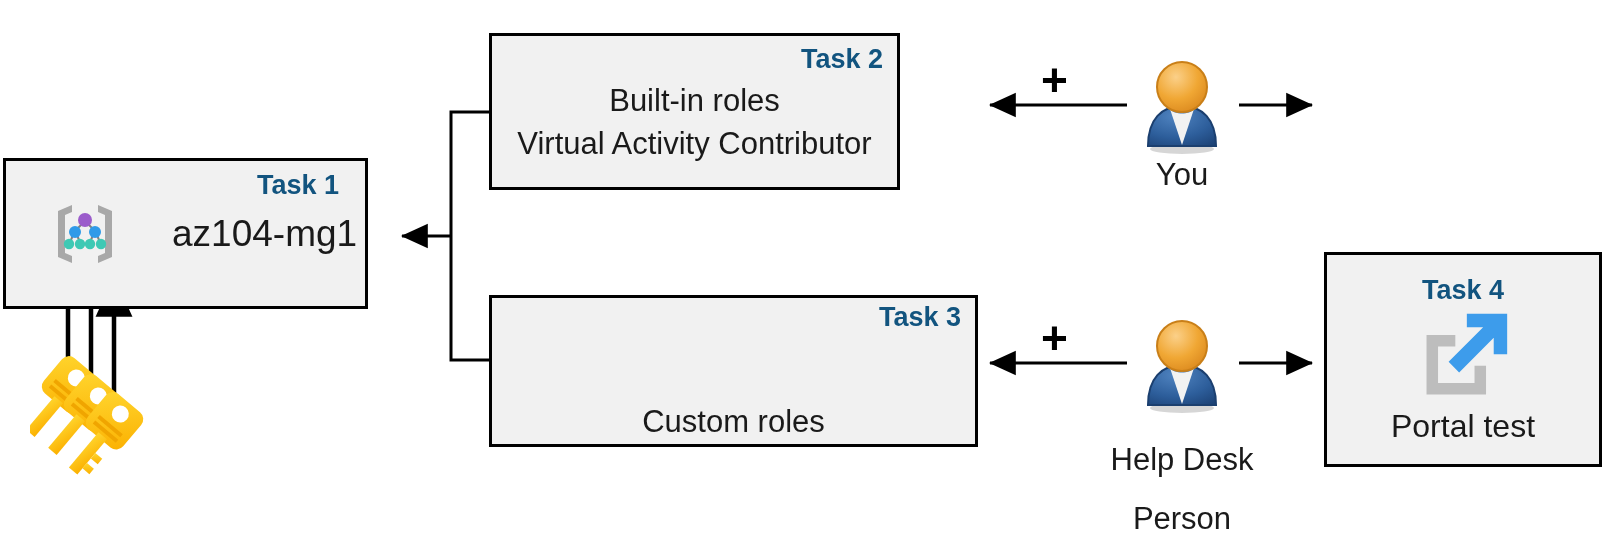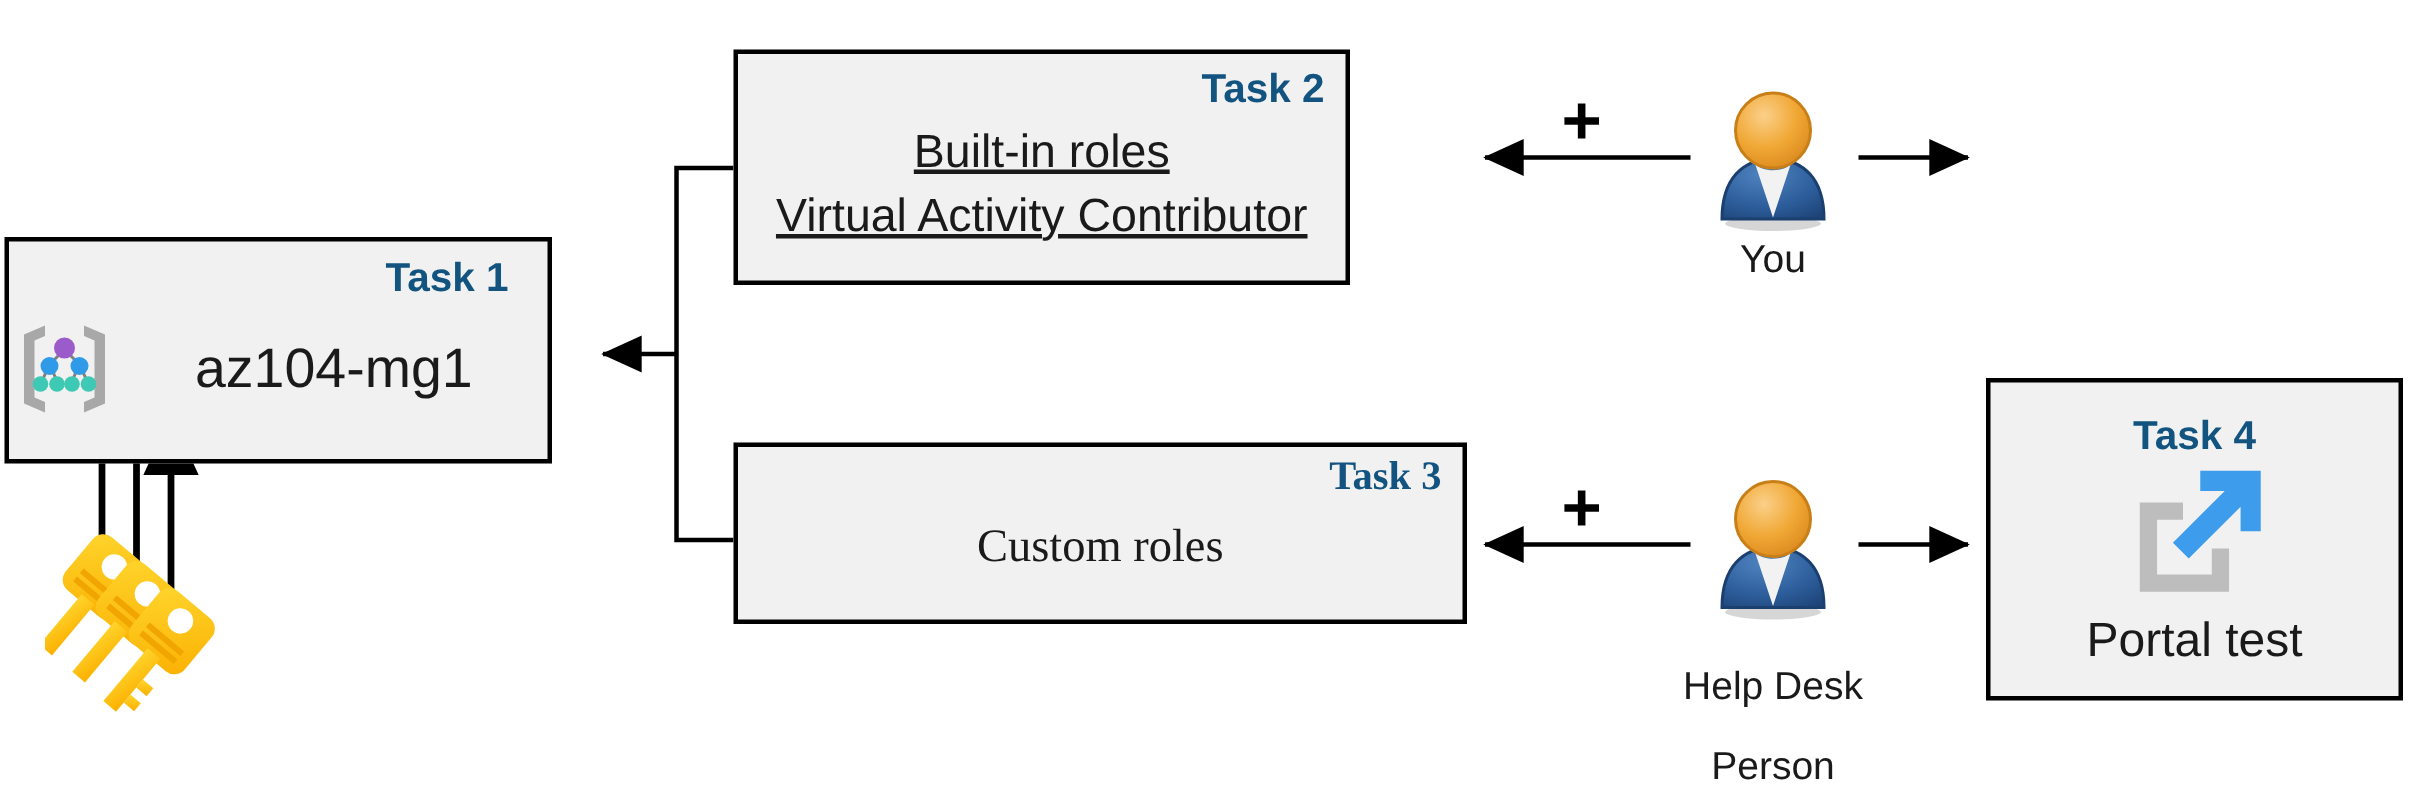--- a/index.html
+++ b/index.html
@@ -42,42 +42,43 @@
     text-align: center;
     white-space: nowrap;
   }
 
   
   #task1 {
     left: 3px; top: 158px; width: 365px; height: 151px;
   }
   #task1 .task-tag { right: 26px; top: 9px; }
   #task1-body {
-    position: absolute; left: 0; top: 12px; width: 100%; height: 100%;
+    position: absolute; left: 0; top: 0; width: 100%; height: 100%;
     display: flex; align-items: center; justify-content: flex-start;
+    padding-left: 42px;
   }
   #task1-label {
     margin-left: 50px;
     font-size: 37px;
     color: #1a1a1a;
     white-space: nowrap;
   }
 
   
   #task2 {
     left: 489px; top: 33px; width: 411px; height: 157px;
     align-items: center; justify-content: center;
   }
   #task2 .task-tag { right: 14px; top: 8px; }
-  #task2 .box-text { margin-top: 22px; text-decoration: underline; }
+  #task2 .box-text { margin-top: 22px; }
 
   
   #task3 {
-    left: 489px; top: 295px; width: 489px; height: 121px;
-    align-items: center; justify-content: center; font-family: Liberation Serif, serif;
+    left: 489px; top: 295px; width: 489px; height: 152px;
+    align-items: center; justify-content: flex-end;
   }
   #task3 .task-tag { right: 14px; top: 4px; }
   #task3 .box-text { margin-top: 18px; }
 
   
   #task5 {
     left: 1324px; top: 3px; width: 278px; height: 222px;
     align-items: center;
   }
   #task5 .task-tag {
@@ -101,21 +102,21 @@
   }
 
   
   .person {
     position: absolute;
     display: flex; flex-direction: column; align-items: center;
   }
   #person-you   { left: 1127px; top: 53px;  width: 110px; }
   #person-help  { left: 1127px; top: 312px; width: 110px; gap: 26px; }
   .person-caption {
-    font-size: 26px; color: #1a1a1a; text-align: left;
+    font-size: 31px; color: #1a1a1a; text-align: left;
     line-height: 1.12; margin-top: 1px; white-space: nowrap;
   }
 
   
   .plus-sign {
     position: absolute;
     font-size: 46px; font-weight: bold; color: #000;
     line-height: 1;
   }
   #plus-top    { left: 1041px; top: 57px; }

